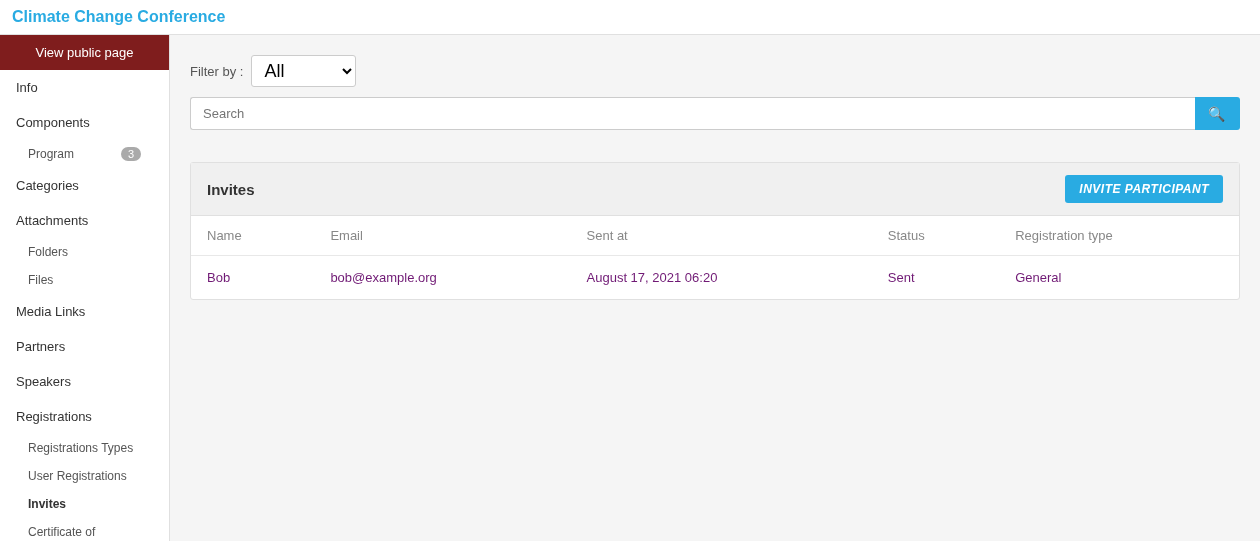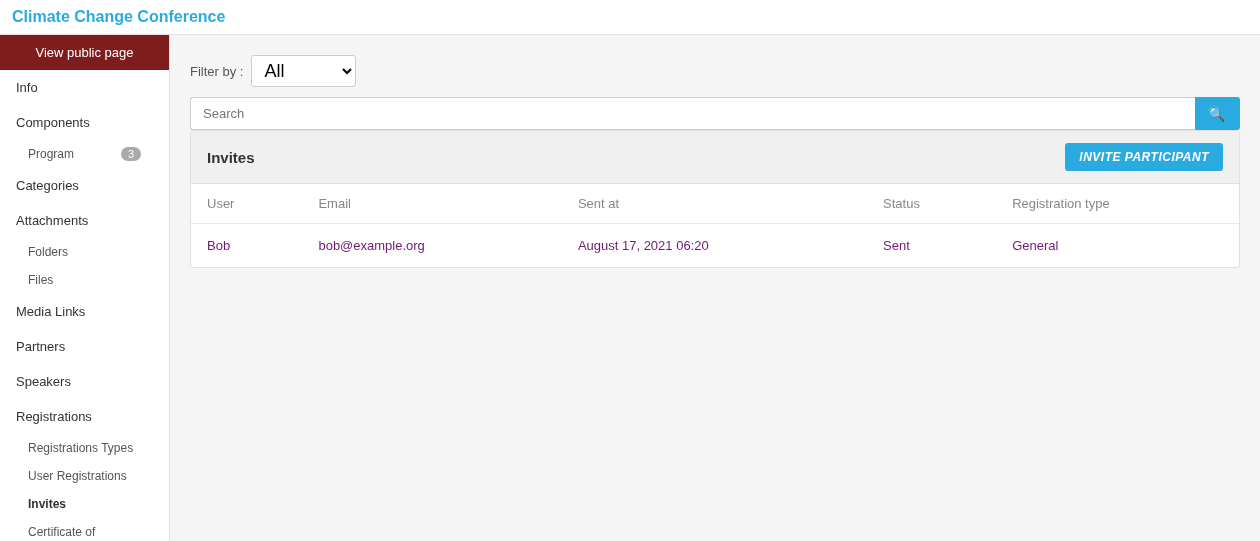--- a/index.html
+++ b/index.html
@@ -105,21 +105,21 @@
       border: 1px solid #ccc;
       border-radius: 3px;
       font-size: 18px;
       background: #fff;
       cursor: pointer;
     }
 
     
     .search-bar {
       display: flex;
-      margin-bottom: 0;
+      margin-bottom: 32px;
     }
     .search-input {
       flex: 1;
       padding: 8px 12px;
       border: 1px solid #ccc;
       border-right: none;
       border-radius: 3px 0 0 3px;
       font-size: 13px;
       background: #fff;
       outline: none;
@@ -269,21 +269,21 @@
     </div>
 
     <div class="panel">
       <div class="panel-header">
         <span class="panel-title">Invites</span>
         <button class="invite-btn">Invite participant</button>
       </div>
       <table class="table">
         <thead>
           <tr>
-            <th>User</th>
+            <th>Name</th>
             <th>Email</th>
             <th>Sent at</th>
             <th>Status</th>
             <th>Registration type</th>
           </tr>
         </thead>
         <tbody id="invites-tbody">
         <tr>
       <td>Bob</td>
       <td>bob@example.org</td>

